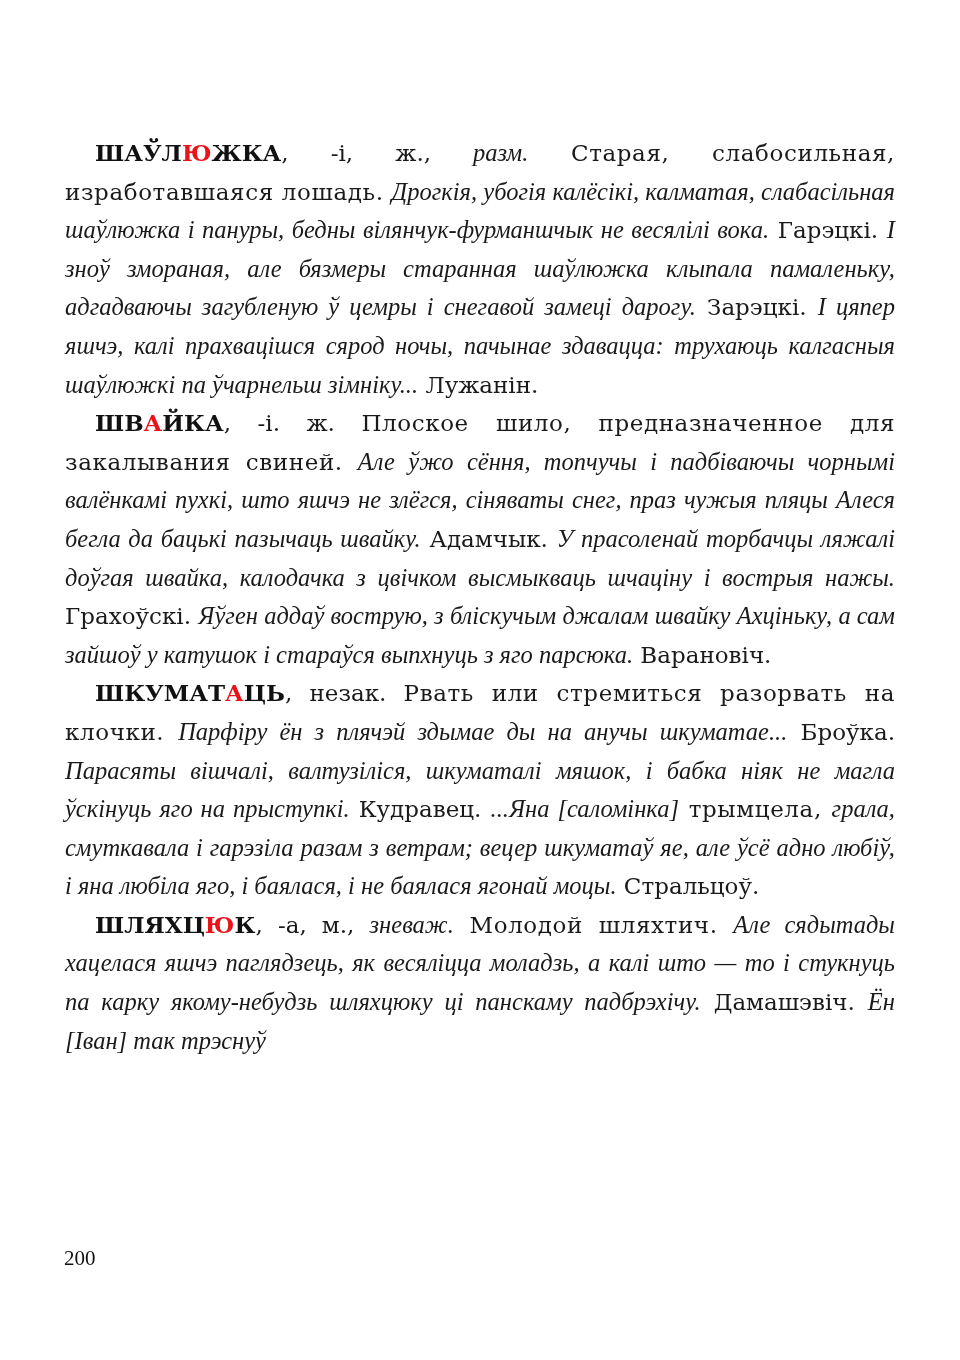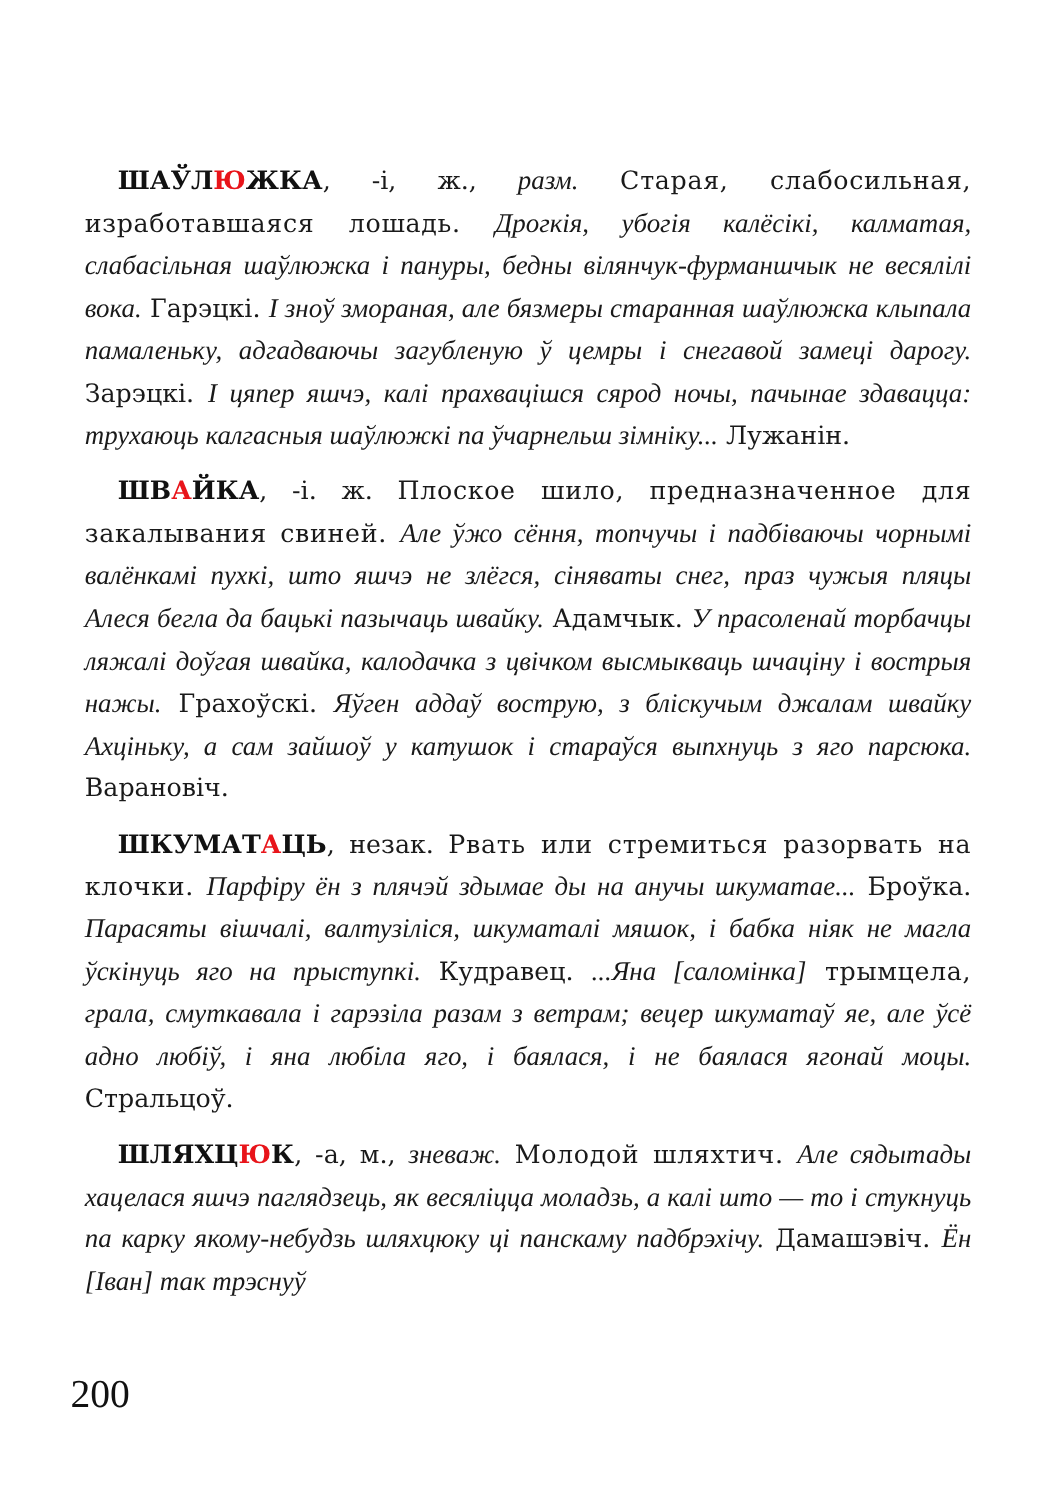--- a/index.html
+++ b/index.html
@@ -17,21 +17,21 @@
     .page {
       position: absolute;
       left: 65px;
       top: 134px;
       width: 830px;
       font-family: "DejaVu Serif", "Liberation Serif", serif;
       font-size: 23px;
       line-height: 38.6px;
     }
     .entry {
-      margin: 12px;
+      margin: 0;
       text-indent: 30px;
       text-align: justify;
       text-align-last: left;
       hyphens: manual;
     }
     .hw {
       font-family: "DejaVu Serif", serif;
       font-weight: bold;
       color: #111111;
       letter-spacing: 0px;
@@ -48,21 +48,21 @@
       font-size: 24.5px;
     }
     .def {
       letter-spacing: 0.6px;
     }
     .page-number {
       position: absolute;
       left: 64px;
       top: 1246px;
       font-family: "Liberation Serif", serif;
-      font-size: 36px;
+      font-size: 21px;
       color: #111111;
     }
   </style>
 </head>
 <body>
 
 <div class="page">
 
   <p class="entry"><span class="hw"><span>ШАЎЛ</span><span class="stress">Ю</span><span>ЖКА</span></span><span class="gram">, -і, ж., </span><span class="label">разм.</span><span class="def"> Старая, слабосильная, изработавшаяся лошадь. </span><span class="quote">Дрогкія, убогія калёсікі, калматая, слабасільная шаўлюжка і пануры, бедны вілянчук-фурманшчык не весялілі вока.</span><span class="src"> Гарэцкі. </span><span class="quote">І зноў змораная, але бязмеры старанная шаўлюжка клыпала памаленьку, адгадваючы загубленую ў цемры і снегавой замеці дарогу.</span><span class="src"> Зарэцкі. </span><span class="quote">І цяпер яшчэ, калі прахвацішся сярод ночы, пачынае здавацца: трухаюць калгасныя шаўлюжкі па ўчарнельш зімніку...</span><span class="src"> Лужанін.</span></p>
 

